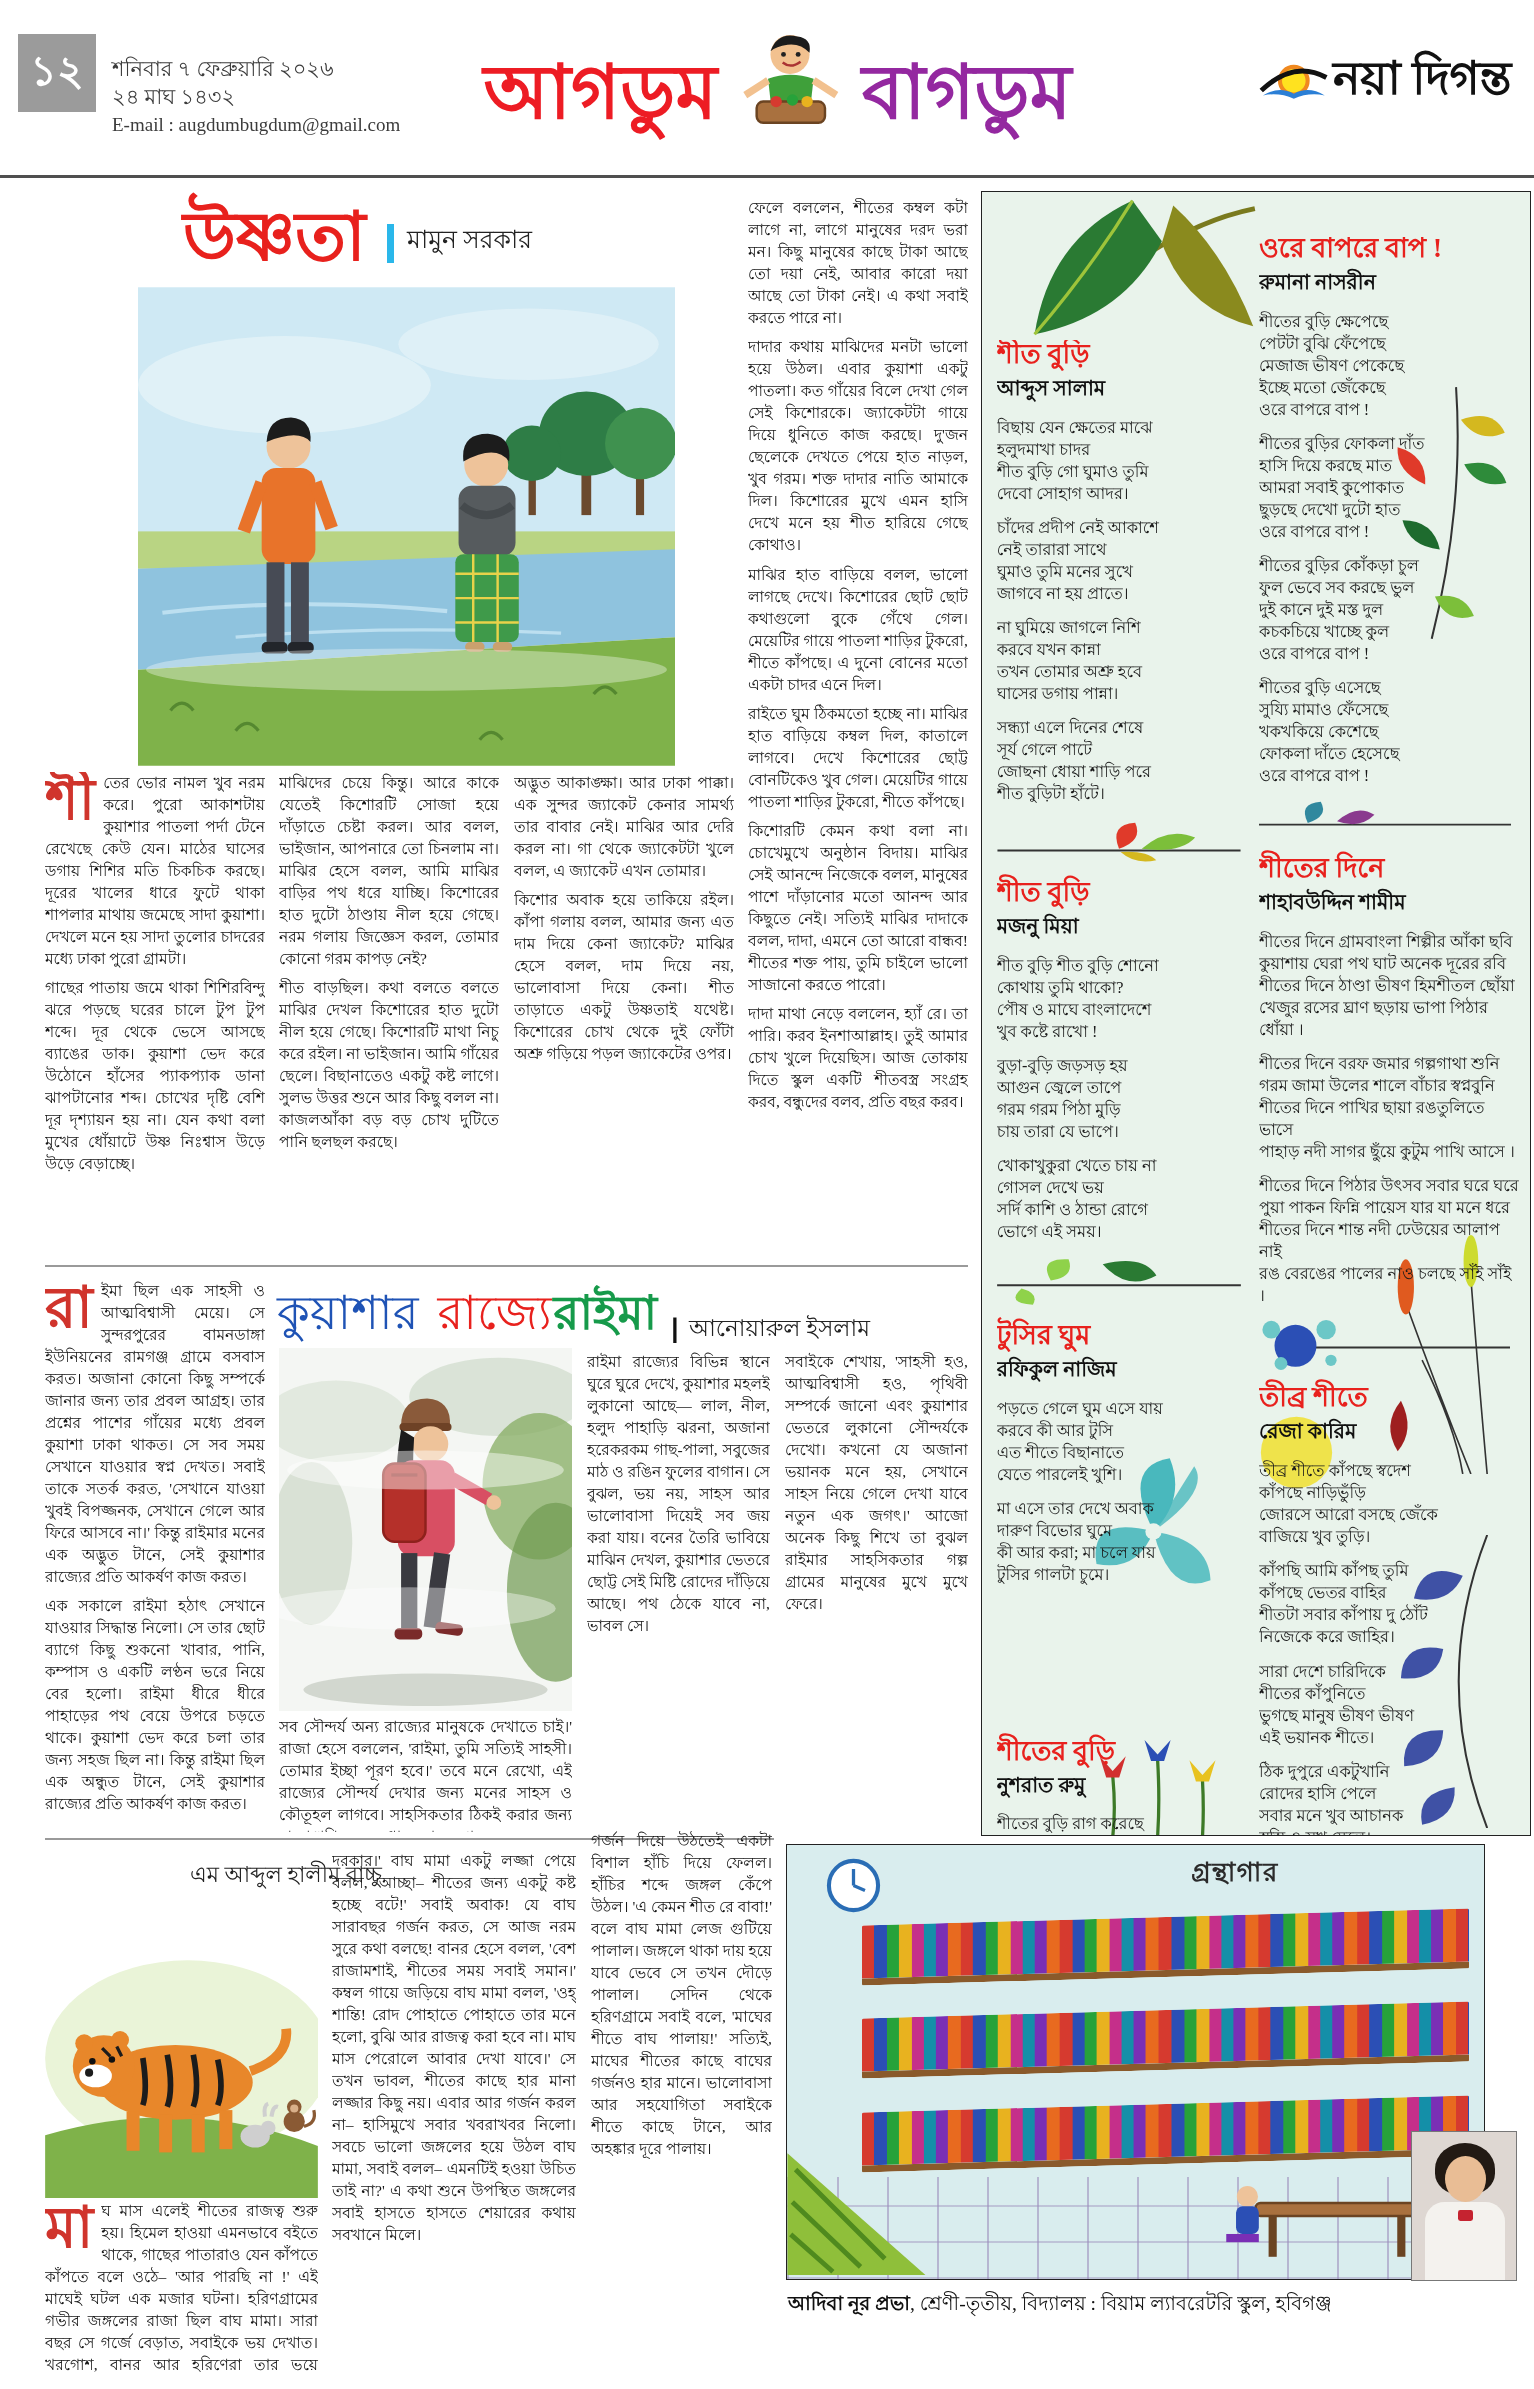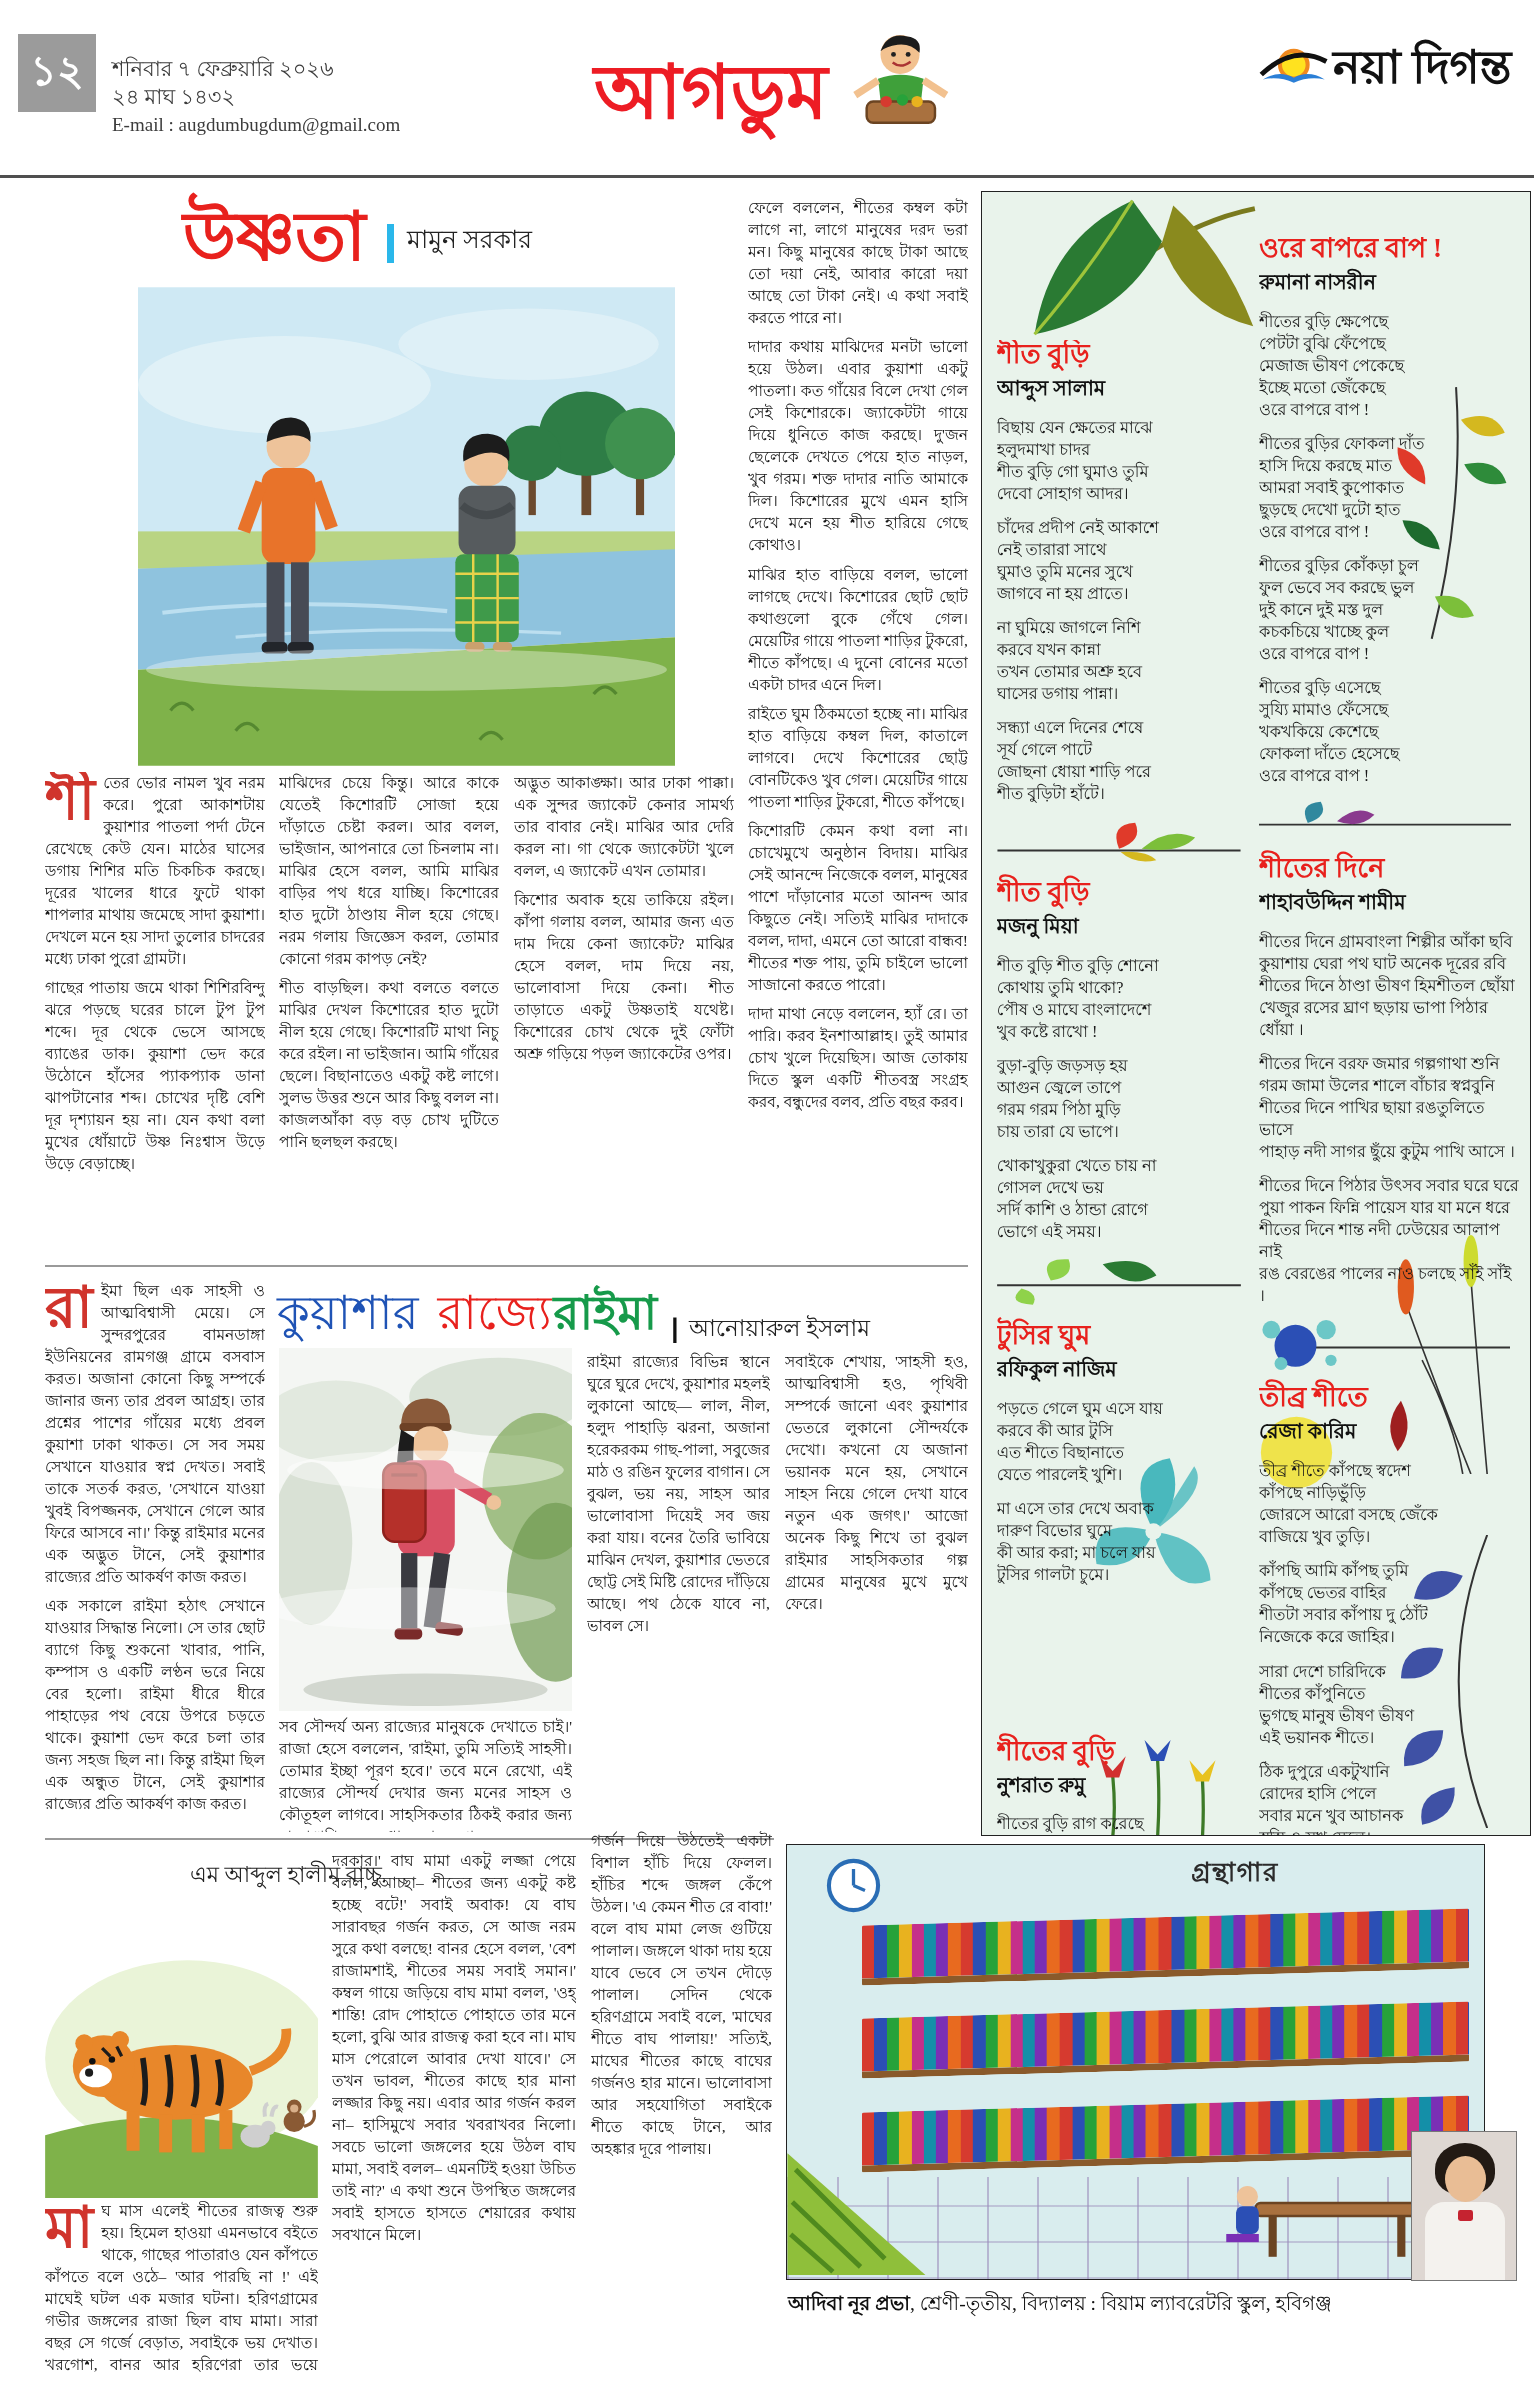--- a/index.html
+++ b/index.html
@@ -9,21 +9,21 @@
 .abs{position:absolute}
 
 
 .pagenum{left:18px;top:34px;width:78px;height:78px;background:#9b9b9b;color:#fff;
   font-size:41px;font-weight:bold;display:flex;align-items:center;justify-content:center}
 .dateline{left:112px;top:55px;font-size:21px;color:#3c3c3c;line-height:28px}
 .email{left:112px;top:114px;font-size:19px;color:#3c3c3c}
 .masthead{left:358px;top:8.1px;width:839px;height:122px;display:flex;align-items:flex-end;justify-content:center;gap:11.4px}
 .mast-red{font-size:75px;font-weight:bold;color:#ed1c24;line-height:1}
 .mast-purple{font-size:75px;font-weight:bold;color:#9428a0;line-height:1}
-.logo{left:1258px;top:21px;width:269px;height:98px;display:flex;align-items:center;gap:4.9px}
+.logo{left:1258px;top:21px;width:269px;height:98px;display:flex;align-items:flex-end;gap:4.9px}
 .logo-text{font-size:46px;font-weight:bold;color:#111;white-space:nowrap}
 .header-rule{left:0;top:175px;width:1535px;height:3.3px;background:#4f4f4f}
 
 
 .story-col{position:absolute;overflow:hidden;font-size:15.5px;line-height:22px;text-align:justify;color:#141414}
 .story-col p{margin:0 0 7.3px}
 .dropcap{float:left;font-size:57px;line-height:49px;font-weight:bold;color:#d0342c;padding:3.3px 8.1px 0 0}
 .thin-rule{position:absolute;height:1.6px;background:#9a9a9a}
 
 
@@ -99,20 +99,21 @@
       <path d="M66,40 Q76,48 88,39" stroke="#a33" stroke-width="3" fill="none"></path>
       <path d="M48,60 Q75,50 104,60 L100,95 L52,95 Z" fill="#3fa03a"></path>
       <path d="M48,62 L20,80" stroke="#f2c18f" stroke-width="9"></path>
       <path d="M104,62 L132,80" stroke="#f2c18f" stroke-width="9"></path>
       <rect x="34" y="88" width="84" height="26" rx="8" fill="#a9713f" stroke="#6b4422" stroke-width="3"></rect>
       <circle cx="58" cy="88" r="7" fill="#d63a2f"></circle>
         <circle cx="78" cy="86" r="7" fill="#27a23a"></circle>
         <circle cx="96" cy="88" r="7" fill="#e8b21f"></circle>
     </svg>
   </span>
+  <span class="mast-purple">বাগডুম</span>
 </div>
 
 <div class="abs logo">
   <span>
     <svg width="70" height="62" viewBox="0 0 86 76">
       <circle cx="44" cy="34" r="17" fill="#ffe21f" stroke="#f0891f" stroke-width="5"></circle>
       <path d="M6,52 Q26,40 44,50 Q62,40 82,52 Q62,48 44,56 Q26,48 6,52 Z" fill="#2b7fd6"></path>
       <path d="M4,46 Q44,8 84,30" stroke="#111" stroke-width="6" fill="none"></path>
     </svg>
   </span>

